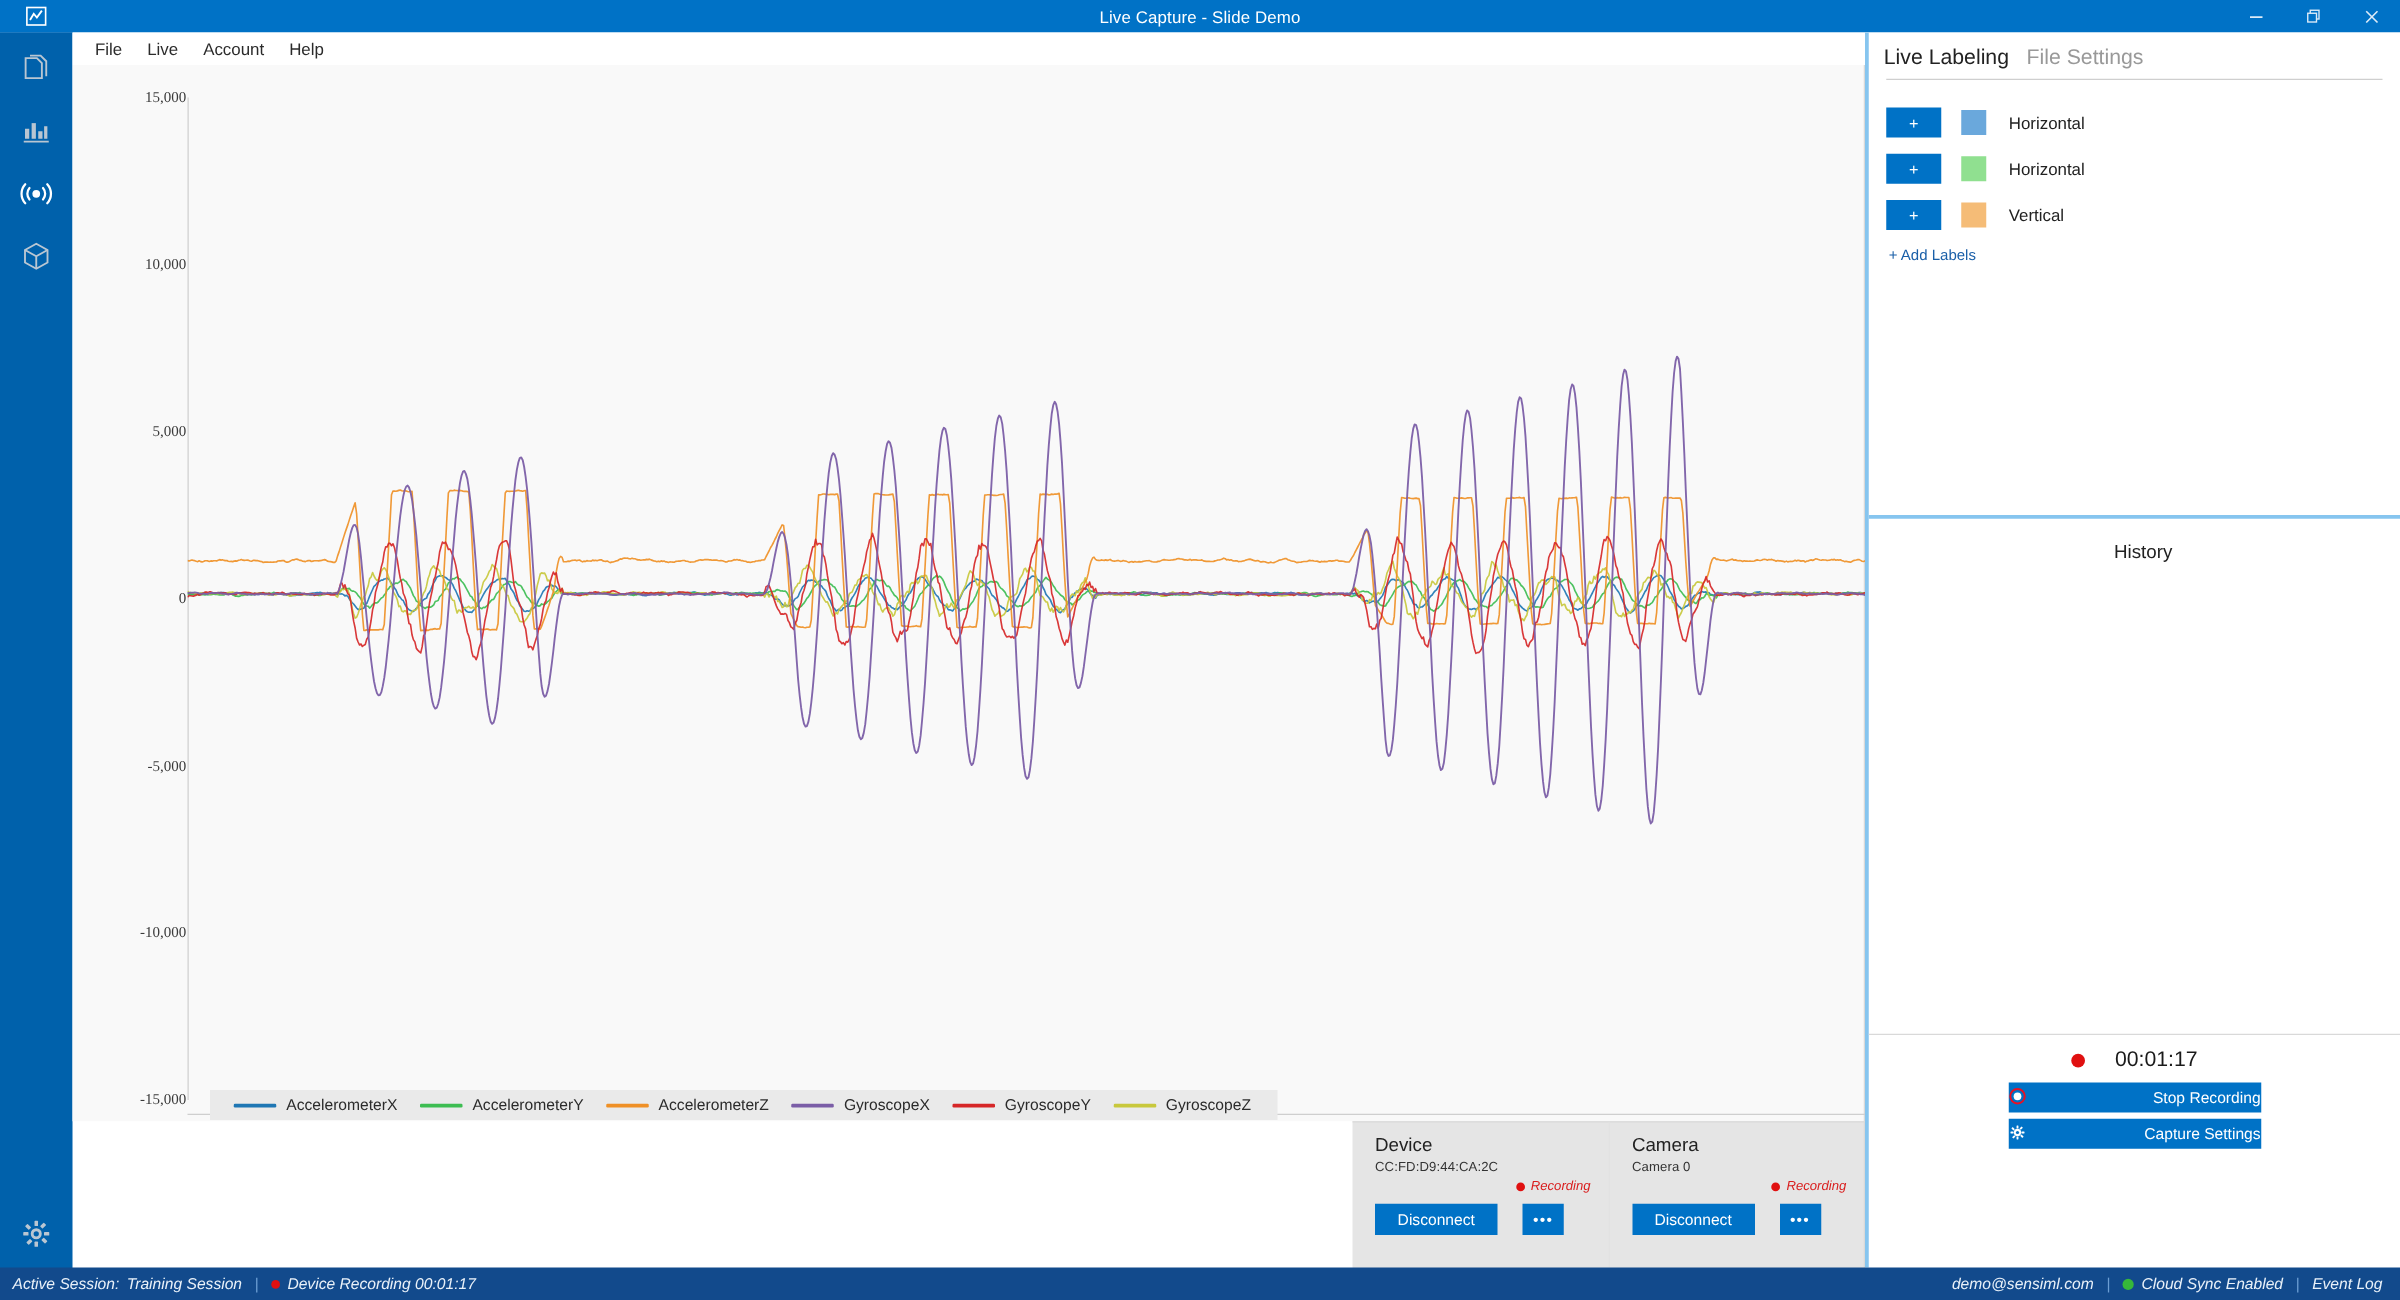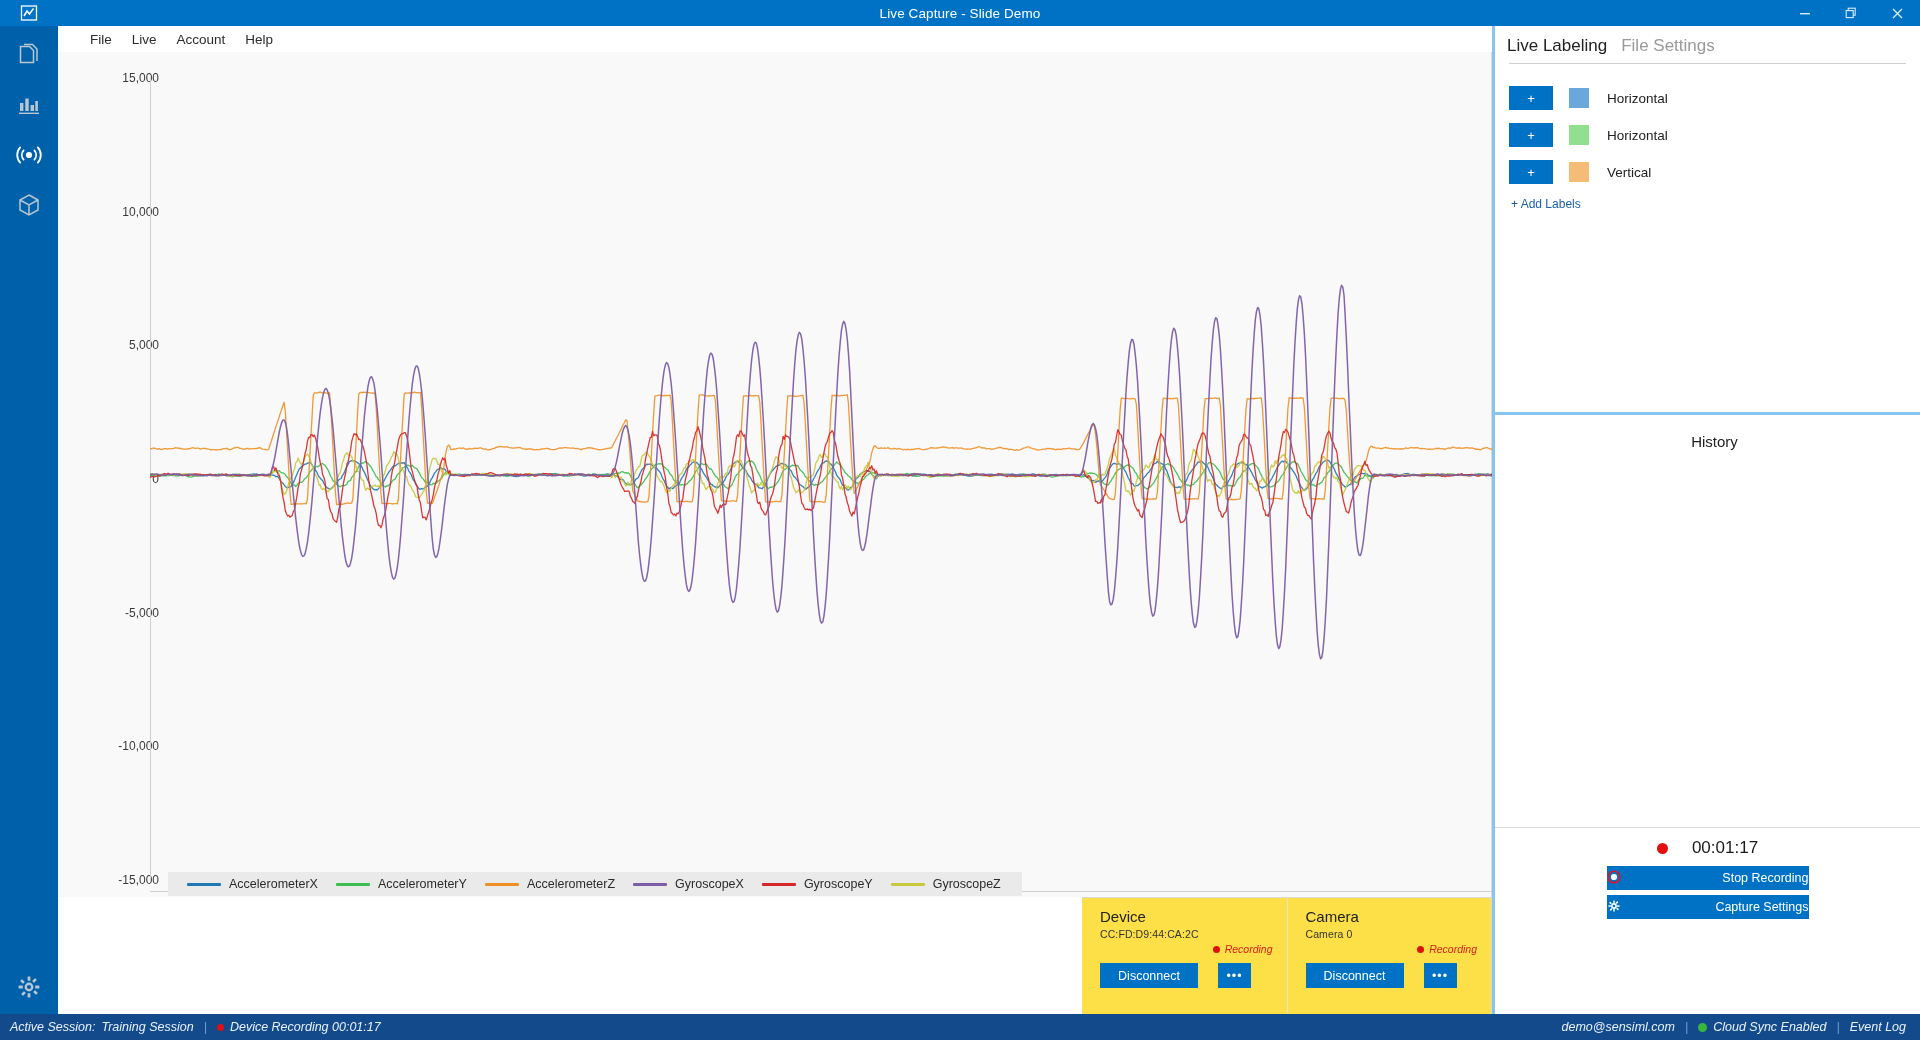--- a/index.html
+++ b/index.html
@@ -38,32 +38,32 @@
     width:58px; height:50px; display:flex; align-items:center; justify-content:center;
     color:#b9c6d2;
   }
   .rail-item.active{ color:#ffffff; }
   .rail .spacer{ height:6px; }
   .rail-bottom{ position:absolute; bottom:26px; left:0; width:58px; }
 
   
   .menubar{
     position:absolute; left:58px; top:26px; width:1434px; height:26px;
-    background:#ffffff; display:flex; align-items:center; padding-left:22px;
+    background:#ffffff; display:flex; align-items:center; padding-left:8px;
   }
   .menu-item{
     font-size:13.5px; color:#2b2b2b; padding:3px 10px; border-radius:2px;
   }
 
   
   .chartpanel{
     position:absolute; left:58px; top:52px; width:1434px; height:845px;
     background:#f9f9f9; border-right:1px solid #d9d9d9;
   }
-  .axis-labels{ position:absolute; left:17px; top:0; width:92px; height:845px; }
+  .axis-labels{ position:absolute; left:7px; top:0; width:92px; height:845px;font-family:Liberation Serif, serif; }
   .ylab{
     position:absolute; right:8px; font-size:12px; color:#3a3a3a;
     transform:translateY(-50%); white-space:nowrap;
   }
   .plot{
     position:absolute; left:92px; top:8px; width:1398px; height:832px;
   }
   .plot-surface{ position:absolute; left:0; top:0; width:1398px; height:820px; }
   .axisline{ position:absolute; background:#cfcfcf; }
   .axisline.v{ left:0; top:18px; width:1px; height:802px; }
@@ -75,21 +75,21 @@
     background:#eaeaea; padding:5px 12px 5px 10px;
     display:flex; align-items:center; gap:0px;
   }
   .legend-item{ display:flex; align-items:center; padding:0 9px; }
   .legend-swatch{ width:34px; height:3px; margin-right:8px; border-radius:1px; }
   .legend-text{ font-size:12.5px; color:#2b2b2b; white-space:nowrap; }
 
   
   .devstrip{
     position:absolute; left:1082px; top:897px; width:410px; height:132px;
-    background:#fde047; border-top:1px solid #d9d9d9; border-right:1px solid #d9d9d9;
+    background:#e5e5e5; border-top:1px solid #d9d9d9; border-right:1px solid #d9d9d9;
     display:flex;
   }
   .devcard{ width:205px; height:116px; padding:10px 14px 0 18px; position:relative; }
   .devcard + .devcard{ border-left:1px solid #e2e2e2; }
   .devcard .dc-title{ font-size:15px; color:#222; margin-bottom:3px; }
   .devcard .dc-sub{ font-size:10.5px; color:#333; margin-bottom:3px; letter-spacing:.1px;}
   .devcard .dc-rec{ font-size:10.5px; color:#d91d1d; font-style:italic; display:flex; align-items:center; gap:5px; margin-bottom:8px;justify-content:flex-end;}
   .reddot{ width:7px; height:7px; border-radius:50%; background:#e01010; display:inline-block; }
   .dc-btns{ display:flex; gap:20px; }
   .btn-blue{

